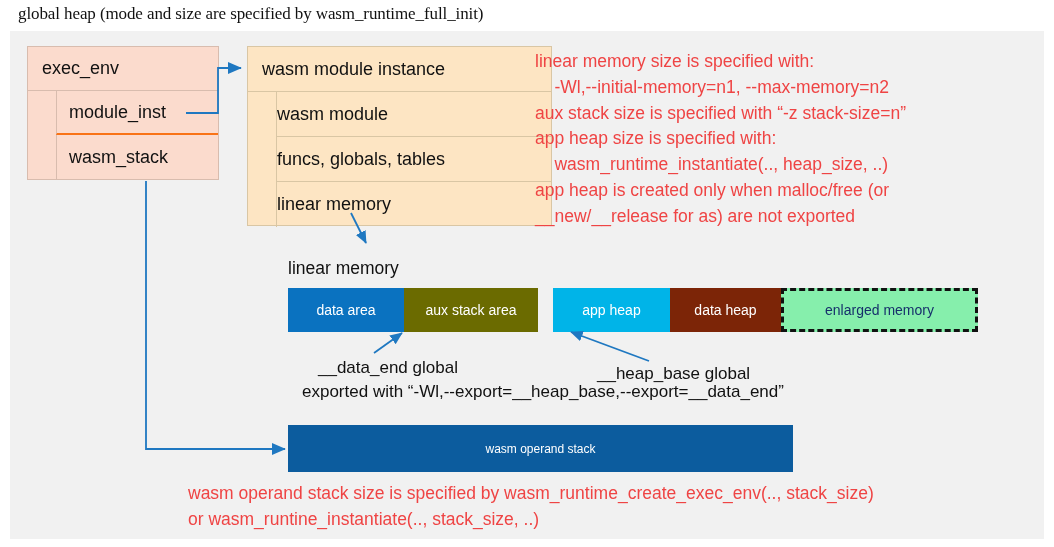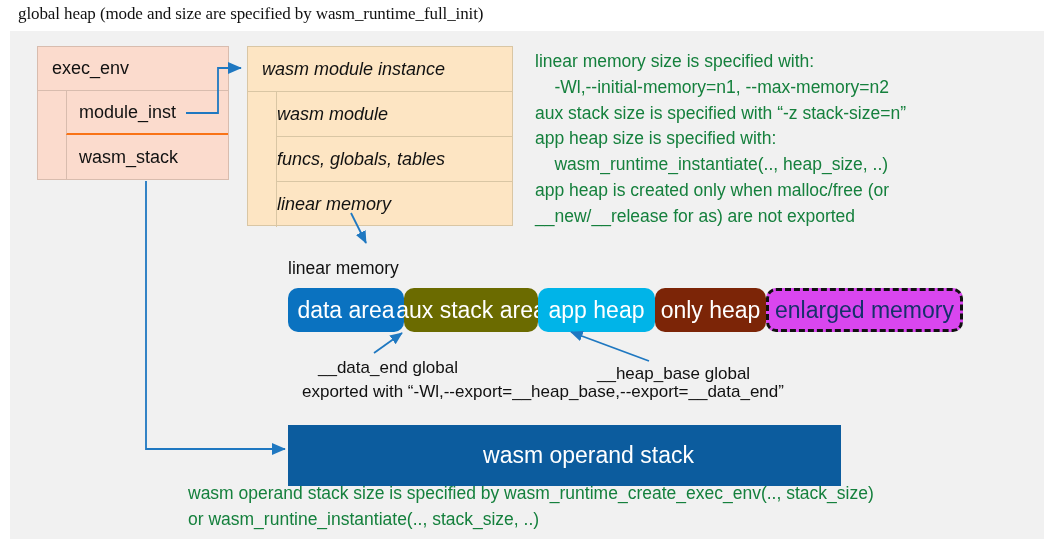--- a/index.html
+++ b/index.html
@@ -44,21 +44,21 @@
   }
   .struct-row {
     box-sizing: border-box;
     display: flex;
     align-items: center;
     font-size: 18px;
     color: #111111;
     white-space: nowrap;
   }
   .exec-env {
-    left: 37px;
+    left: 27px;
     top: 46px;
     width: 192px;
     height: 134px;
     background: #fbdbcd;
     border-color: #d8bcae;
   }
   .exec-env .hdr {
     height: 44px;
     padding-left: 14px;
     border-bottom: 1px solid #d8bcae;
@@ -67,44 +67,43 @@
     height: 44px;
     margin-left: 28px;
     padding-left: 12px;
     border-left: 1px solid #d8bcae;
   }
   .exec-env .sub.mid { border-bottom: 2px solid #f97316; }
 
   .mod-inst {
     left: 247px;
     top: 46px;
-    width: 266px;
+    width: 305px;
     height: 180px;
     background: #fde5c3;
     border-color: #d9c6a4;
-    font-style: italic;
   }
   .mod-inst .hdr {
     height: 45px;
     padding-left: 14px;
     border-bottom: 1px solid #d9c6a4;
   }
   .mod-inst .sub {
     height: 45px;
     margin-left: 28px;
     border-left: 1px solid #d9c6a4;
   }
   .mod-inst .sub.b { border-bottom: 1px solid #d9c6a4; }
 
   
   .note {
     position: absolute;
     font-size: 17.5px;
     line-height: 25.8px;
-    color: #15803d;
+    color: #ef4444;
     white-space: pre;
   }
   .note-right { left: 535px; top: 49px; }
 
   
   .lm-label {
     position: absolute;
     left: 288px;
     top: 258px;
     font-size: 17.5px;
@@ -116,57 +115,55 @@
     left: 288px;
     top: 288px;
     height: 44px;
     display: flex;
   }
   .seg {
     box-sizing: border-box;
     display: flex;
     align-items: center;
     justify-content: center;
-    font-size: 23px;
+    font-size: 14px;
     color: #ffffff;
     white-space: nowrap;
-    border-radius: 10px;
   }
   .seg.enlarged {
     color: #16306b;
-    background: #d946ef;
+    background: #86efac;
     border: 3px dashed #111111;
   }
 
   
   .ann {
     position: absolute;
     font-size: 17px;
     color: #111111;
     white-space: nowrap;
   }
   .ann-data-end { left: 318px; top: 358px; }
   .ann-heap-base { left: 597px; top: 364px; }
   .ann-exported { left: 302px; top: 382px; }
 
   
   .opstack {
     position: absolute;
     left: 288px;
     top: 425px;
     width: 505px;
-    height: 61px;
+    height: 47px;
     background: #0c5c9e;
     display: flex;
     align-items: center;
     justify-content: center;
-    font-size: 23px;
+    font-size: 12px;
     color: #ffffff;
     white-space: nowrap;
-    padding-left: 48px;
   }
   .note-bottom { left: 188px; top: 481px; }
 
   svg.arrows {
     position: absolute;
     left: 0;
     top: 0;
     width: 1054px;
     height: 547px;
     pointer-events: none;
@@ -199,22 +196,22 @@
 aux stack size is specified with “-z stack-size=n”
 app heap size is specified with:
     wasm_runtime_instantiate(.., heap_size, ..)
 app heap is created only when malloc/free (or
 __new/__release for as) are not exported</div>
 
   <div class="lm-label">linear memory</div>
   <div class="membar">
     <div class="seg" style="width: 116px; background: rgb(10, 114, 192);">data area</div>
     <div class="seg" style="width: 134px; background: rgb(107, 107, 0);">aux stack area</div>
-    <div class="seg" style="width: 117px; background: rgb(0, 180, 232);">app heap</div>
-    <div class="seg" style="width: 111px; background: rgb(124, 37, 7);">only heap</div>
+    <div class="seg" style="width: 117px; background: rgb(0, 180, 232); margin-left: 15px;">app heap</div>
+    <div class="seg" style="width: 111px; background: rgb(124, 37, 7);">data heap</div>
     <div class="seg enlarged" style="width: 197px;">enlarged memory</div>
   </div>
 
   <div class="ann ann-data-end">__data_end global</div>
   <div class="ann ann-heap-base">__heap_base global</div>
   <div class="ann ann-exported">exported with “-Wl,--export=__heap_base,--export=__data_end”</div>
 
   <div class="opstack">wasm operand stack</div>
   <div class="note note-bottom">wasm operand stack size is specified by wasm_runtime_create_exec_env(.., stack_size)
 or wasm_runtine_instantiate(.., stack_size, ..)</div>

